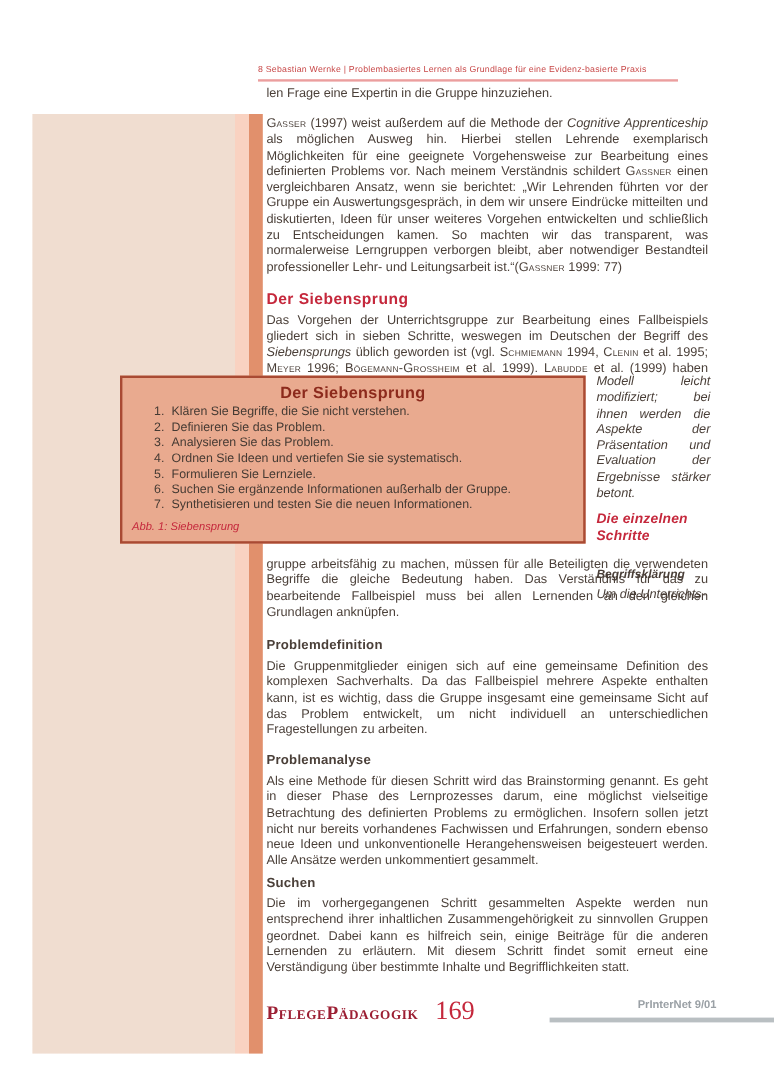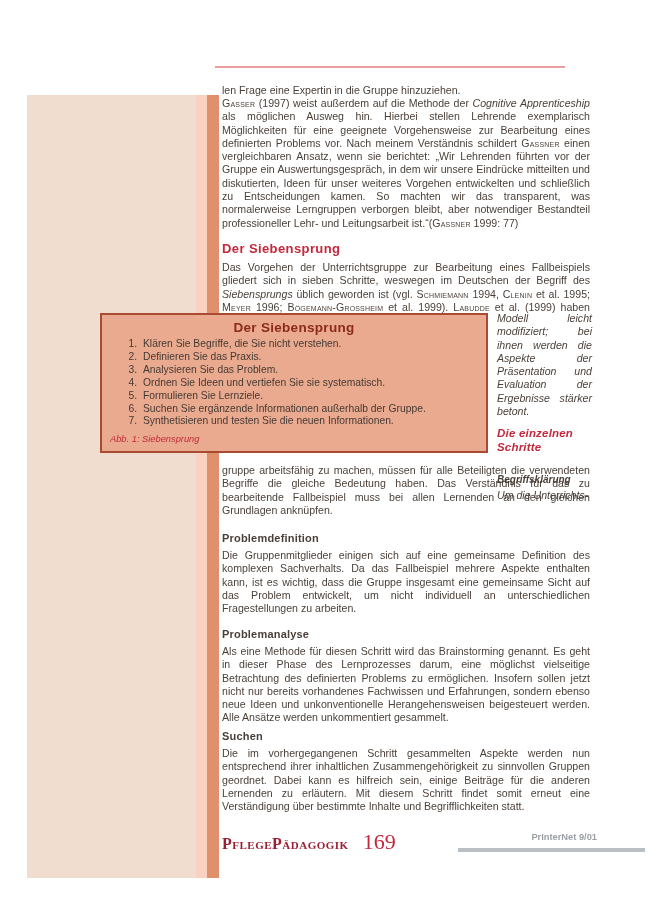--- a/index.html
+++ b/index.html
@@ -73,42 +73,43 @@
     position:absolute;left:497px;top:832px;width:100px;text-align:right;
     font-size:9.3px;font-weight:bold;color:var(--footer-grey);
   }
   .footer-rule{position:absolute;left:458px;top:848px;width:187px;height:4px;background:#b9bfc2;}
 </style>
 </head>
 <body>
 
 <div class="page">
 
+  <div class="run-head">8 Sebastian Wernke | Problembasiertes Lernen als Grundlage für eine Evidenz-basierte Praxis</div>
   <div class="head-rule"></div>
 
   <div class="left-band"></div>
 
-  <p class="txt" style="top:84px;">len Frage eine Expertin in die Gruppe hinzuziehen.</p>
+  <p class="txt" style="top:72px;">len Frage eine Expertin in die Gruppe hinzuziehen.</p>
 
   <p class="txt just" style="top:97px;"><span class="sc">Gasser</span><span> (1997) weist außerdem auf die Methode der </span><span class="i">Cognitive Apprenticeship</span><span> als möglichen Ausweg hin. Hierbei stellen Lehrende exemplarisch Möglichkeiten für eine geeignete Vorgehensweise zur Bearbeitung eines definierten Problems vor. Nach meinem Verständnis schildert </span><span class="sc">Gassner</span><span> einen vergleichbaren Ansatz, wenn sie berichtet: „Wir Lehrenden führten vor der Gruppe ein Auswertungsgespräch, in dem wir unsere Eindrücke mitteilten und diskutierten, Ideen für unser weiteres Vorgehen entwickelten und schließlich zu Entscheidungen kamen. So machten wir das transparent, was normalerweise Lerngruppen verborgen bleibt, aber notwendiger Bestandteil professioneller Lehr- und Leitungsarbeit ist.“(</span><span class="sc">Gassner</span><span> 1999: 77)</span></p>
 
   <h2 class="sec" style="top:241px;">Der Siebensprung</h2>
 
   <p class="txt just" style="top:261px;"><span>Das Vorgehen der Unterrichtsgruppe zur Bearbeitung eines Fallbeispiels gliedert sich in sieben Schritte, weswegen im Deutschen der Begriff des </span><span class="i">Siebensprungs</span><span> üblich geworden ist (vgl. </span><span class="sc">Schmiemann</span><span> 1994, </span><span class="sc">Clenin</span><span> et al. 1995; </span><span class="sc">Meyer</span><span> 1996; </span><span class="sc">Bögemann-Großheim</span><span> et al. 1999). </span><span class="sc">Labudde</span><span> et al. (1999) haben dieses</span></p>
 
   <div class="fig-box">
     <div class="fig-title">Der Siebensprung</div>
     <ol class="fig-steps">
       <li>
           <span class="num">1.</span>
           <span class="stx">Klären Sie Begriffe, die Sie nicht verstehen.</span>
         </li>
       <li>
           <span class="num">2.</span>
-          <span class="stx">Definieren Sie das Praxis.</span>
+          <span class="stx">Definieren Sie das Problem.</span>
         </li>
       <li>
           <span class="num">3.</span>
           <span class="stx">Analysieren Sie das Problem.</span>
         </li>
       <li>
           <span class="num">4.</span>
           <span class="stx">Ordnen Sie Ideen und vertiefen Sie sie systematisch.</span>
         </li>
       <li>

